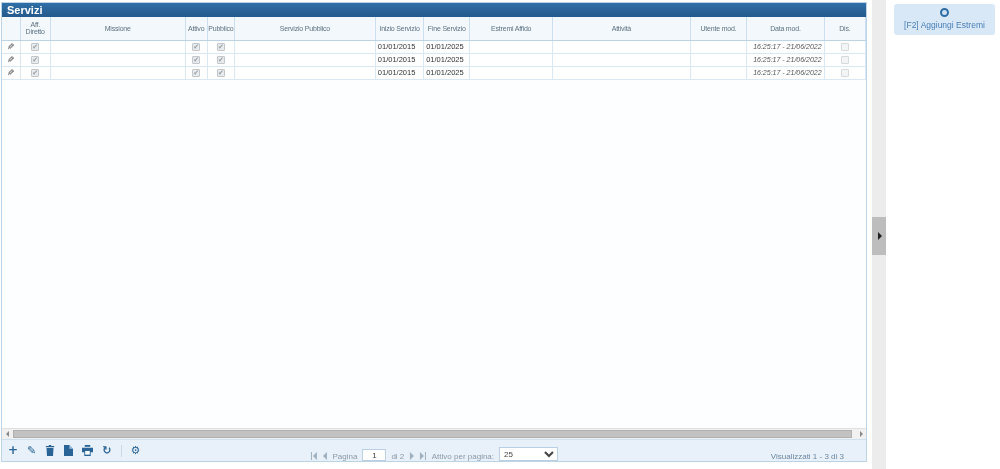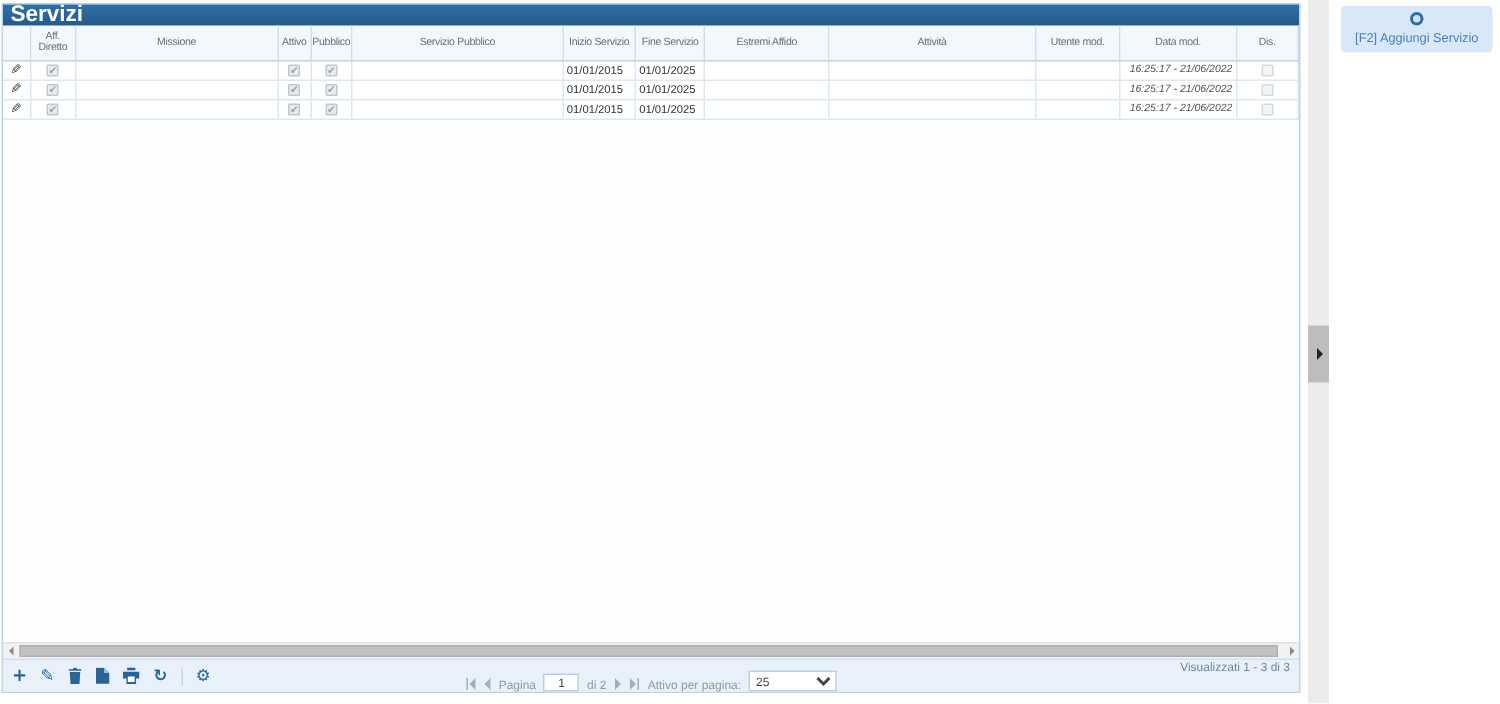--- a/index.html
+++ b/index.html
@@ -5,21 +5,21 @@
   * { margin:0; padding:0; box-sizing:border-box; }
   html,body { width:1000px; height:469px; background:#fff; overflow:hidden;
     font-family:"Liberation Sans","DejaVu Sans",sans-serif; }
   .page { display:flex; width:1000px; height:469px; }
 
   
   .grid-panel { width:866px; margin:2px 0 0 1px; height:460px;
     display:flex; flex-direction:column; border:1px solid #bcd4e6; background:#fdfeff; }
   .grid-title { height:14px; line-height:14px; padding:0 5px;
     background:linear-gradient(180deg,#2f6fa7,#255a8c); color:#fff;
-    font-size:15px; font-weight:bold; flex:0 0 auto; }
+    font-size:11px; font-weight:bold; flex:0 0 auto; }
   .grid-table { border-collapse:collapse; table-layout:fixed; flex:0 0 auto; }
   .grid-table th { background:#f3f8fc; color:#5d7282; font-weight:normal;
     font-size:7px; letter-spacing:-0.2px; text-align:center; height:23px;
     border-right:1px solid #cbdff0; border-bottom:1px solid #bcd4e6; overflow:hidden; }
   .grid-table td { background:#fff; height:13px; font-size:7.5px; color:#333;
     border-right:1px solid #d9e8f4; border-bottom:1px solid #d9e8f4;
     overflow:hidden; white-space:nowrap; padding:0 2px; }
   .grid-table th.nw { white-space:nowrap; }
   td.c-center { text-align:center; padding:0; }
   td.c-datemod { text-align:right; font-style:italic; color:#555; font-size:7px; }
@@ -55,22 +55,22 @@
     transform:translateX(-50%); display:flex; align-items:flex-end; gap:5px; white-space:nowrap; }
   .nav { display:inline-flex; align-items:center; height:10px; }
   .nav i.tri-l { border:4px solid transparent; border-right-color:#9fb0bf; border-left-width:0; }
   .nav i.tri-r { border:4px solid transparent; border-left-color:#9fb0bf; border-right-width:0; }
   .nav i.bar { width:1.5px; height:8px; background:#9fb0bf; }
   .nav i { display:inline-block; margin:0 0.5px; }
   .page-input { width:24px; height:12px; font-size:8px; text-align:center;
     border:1px solid #b9cfe4; color:#444; background:#fff; }
   .rows-select { width:59px; height:14px; font-size:8px; color:#444;
     border:1px solid #b9cfe4; background:#fff; }
-  .pager-right { position:absolute; right:6px; top:0; height:100%;
-    display:flex; align-items:flex-start; color:#6c87a3; }
+  .pager-right { position:absolute; right:22px; top:0; height:100%;
+    display:flex; align-items:flex-end; color:#6c87a3; }
 
   
   .splitter { width:14px; margin-left:5px; background:#ececec; position:relative; }
   .splitter-handle { position:absolute; top:217px; left:0; width:14px; height:38px;
     background:#bdbdbd; display:flex; align-items:center; justify-content:center; cursor:pointer; }
   .splitter-handle i { border:4px solid transparent; border-left-color:#222;
     border-right-width:0; display:inline-block; margin-left:2px; }
 
   
   .side-panel { flex:1; background:#fff; padding:4px 5px 0 8px; }
@@ -243,17 +243,17 @@
 
   <div class="splitter">
     <div class="splitter-handle">
       <i></i>
     </div>
   </div>
 
   <div class="side-panel">
     <div class="add-btn">
       <span class="plus-circle-icon"></span>
-      <span class="lbl">[F2] Aggiungi Servizio</span>
+      <span class="lbl">[F2] Aggiungi Estremi</span>
     </div>
   </div>
 
 </div>
 
 </body></html>

